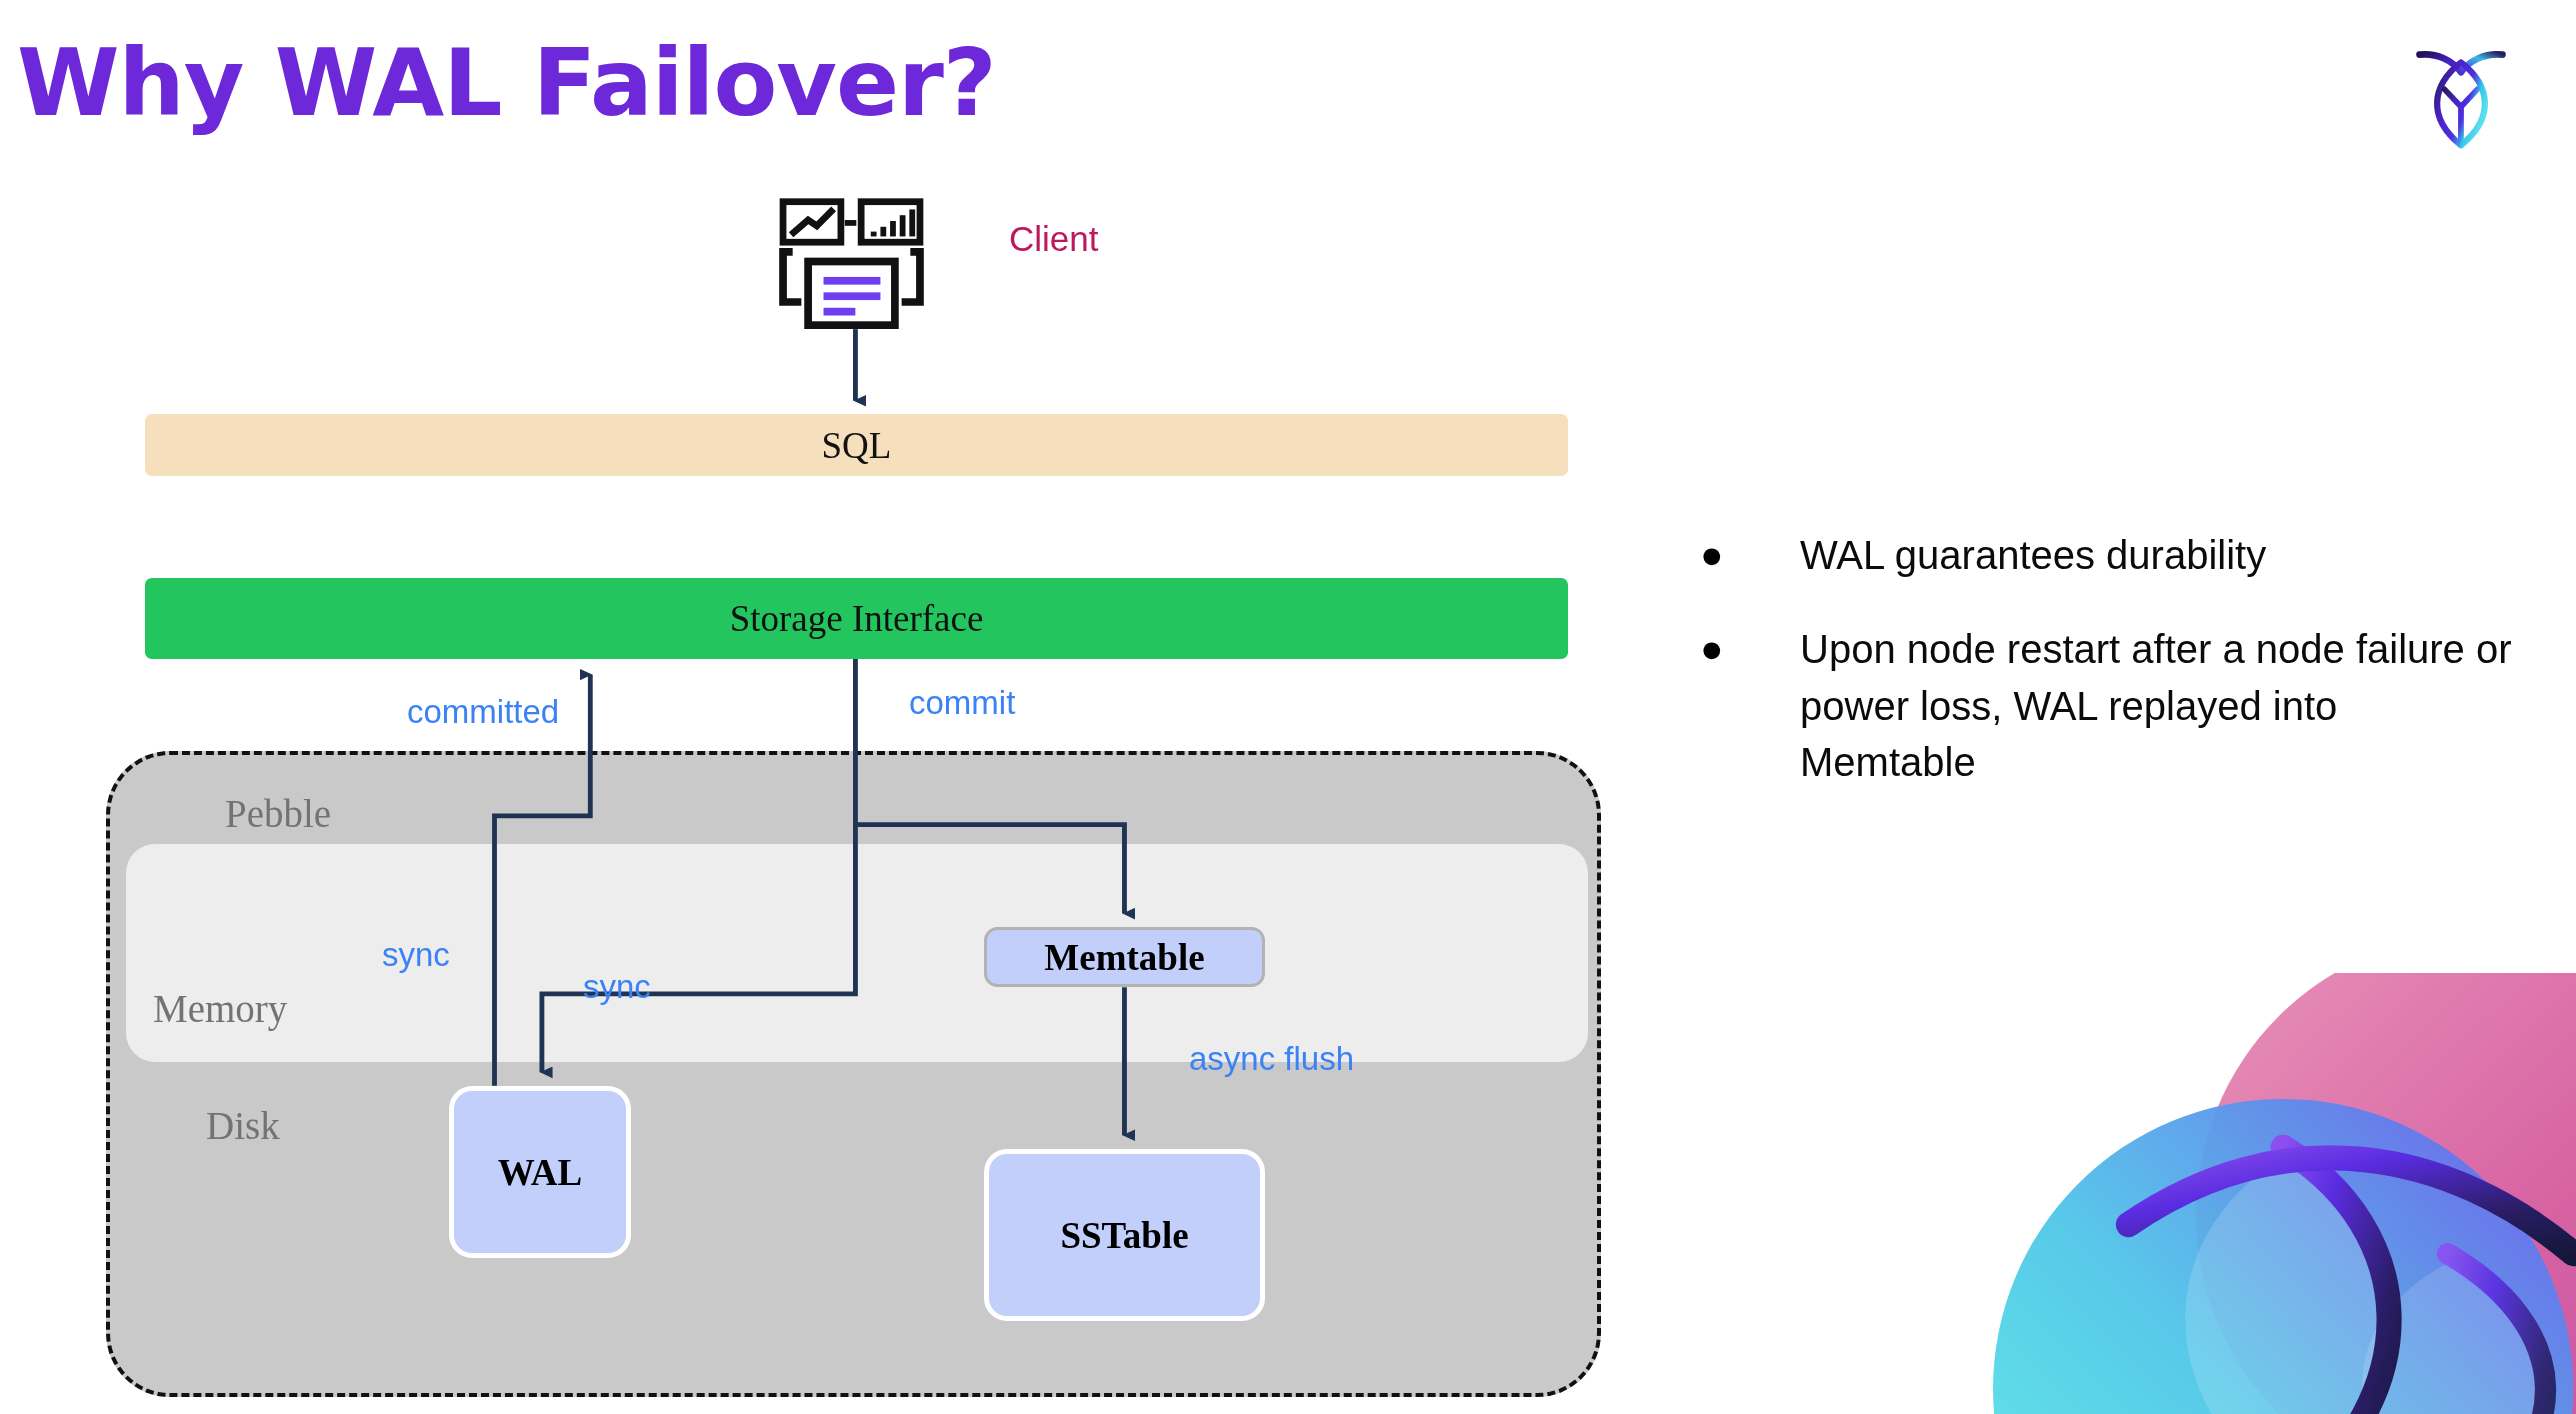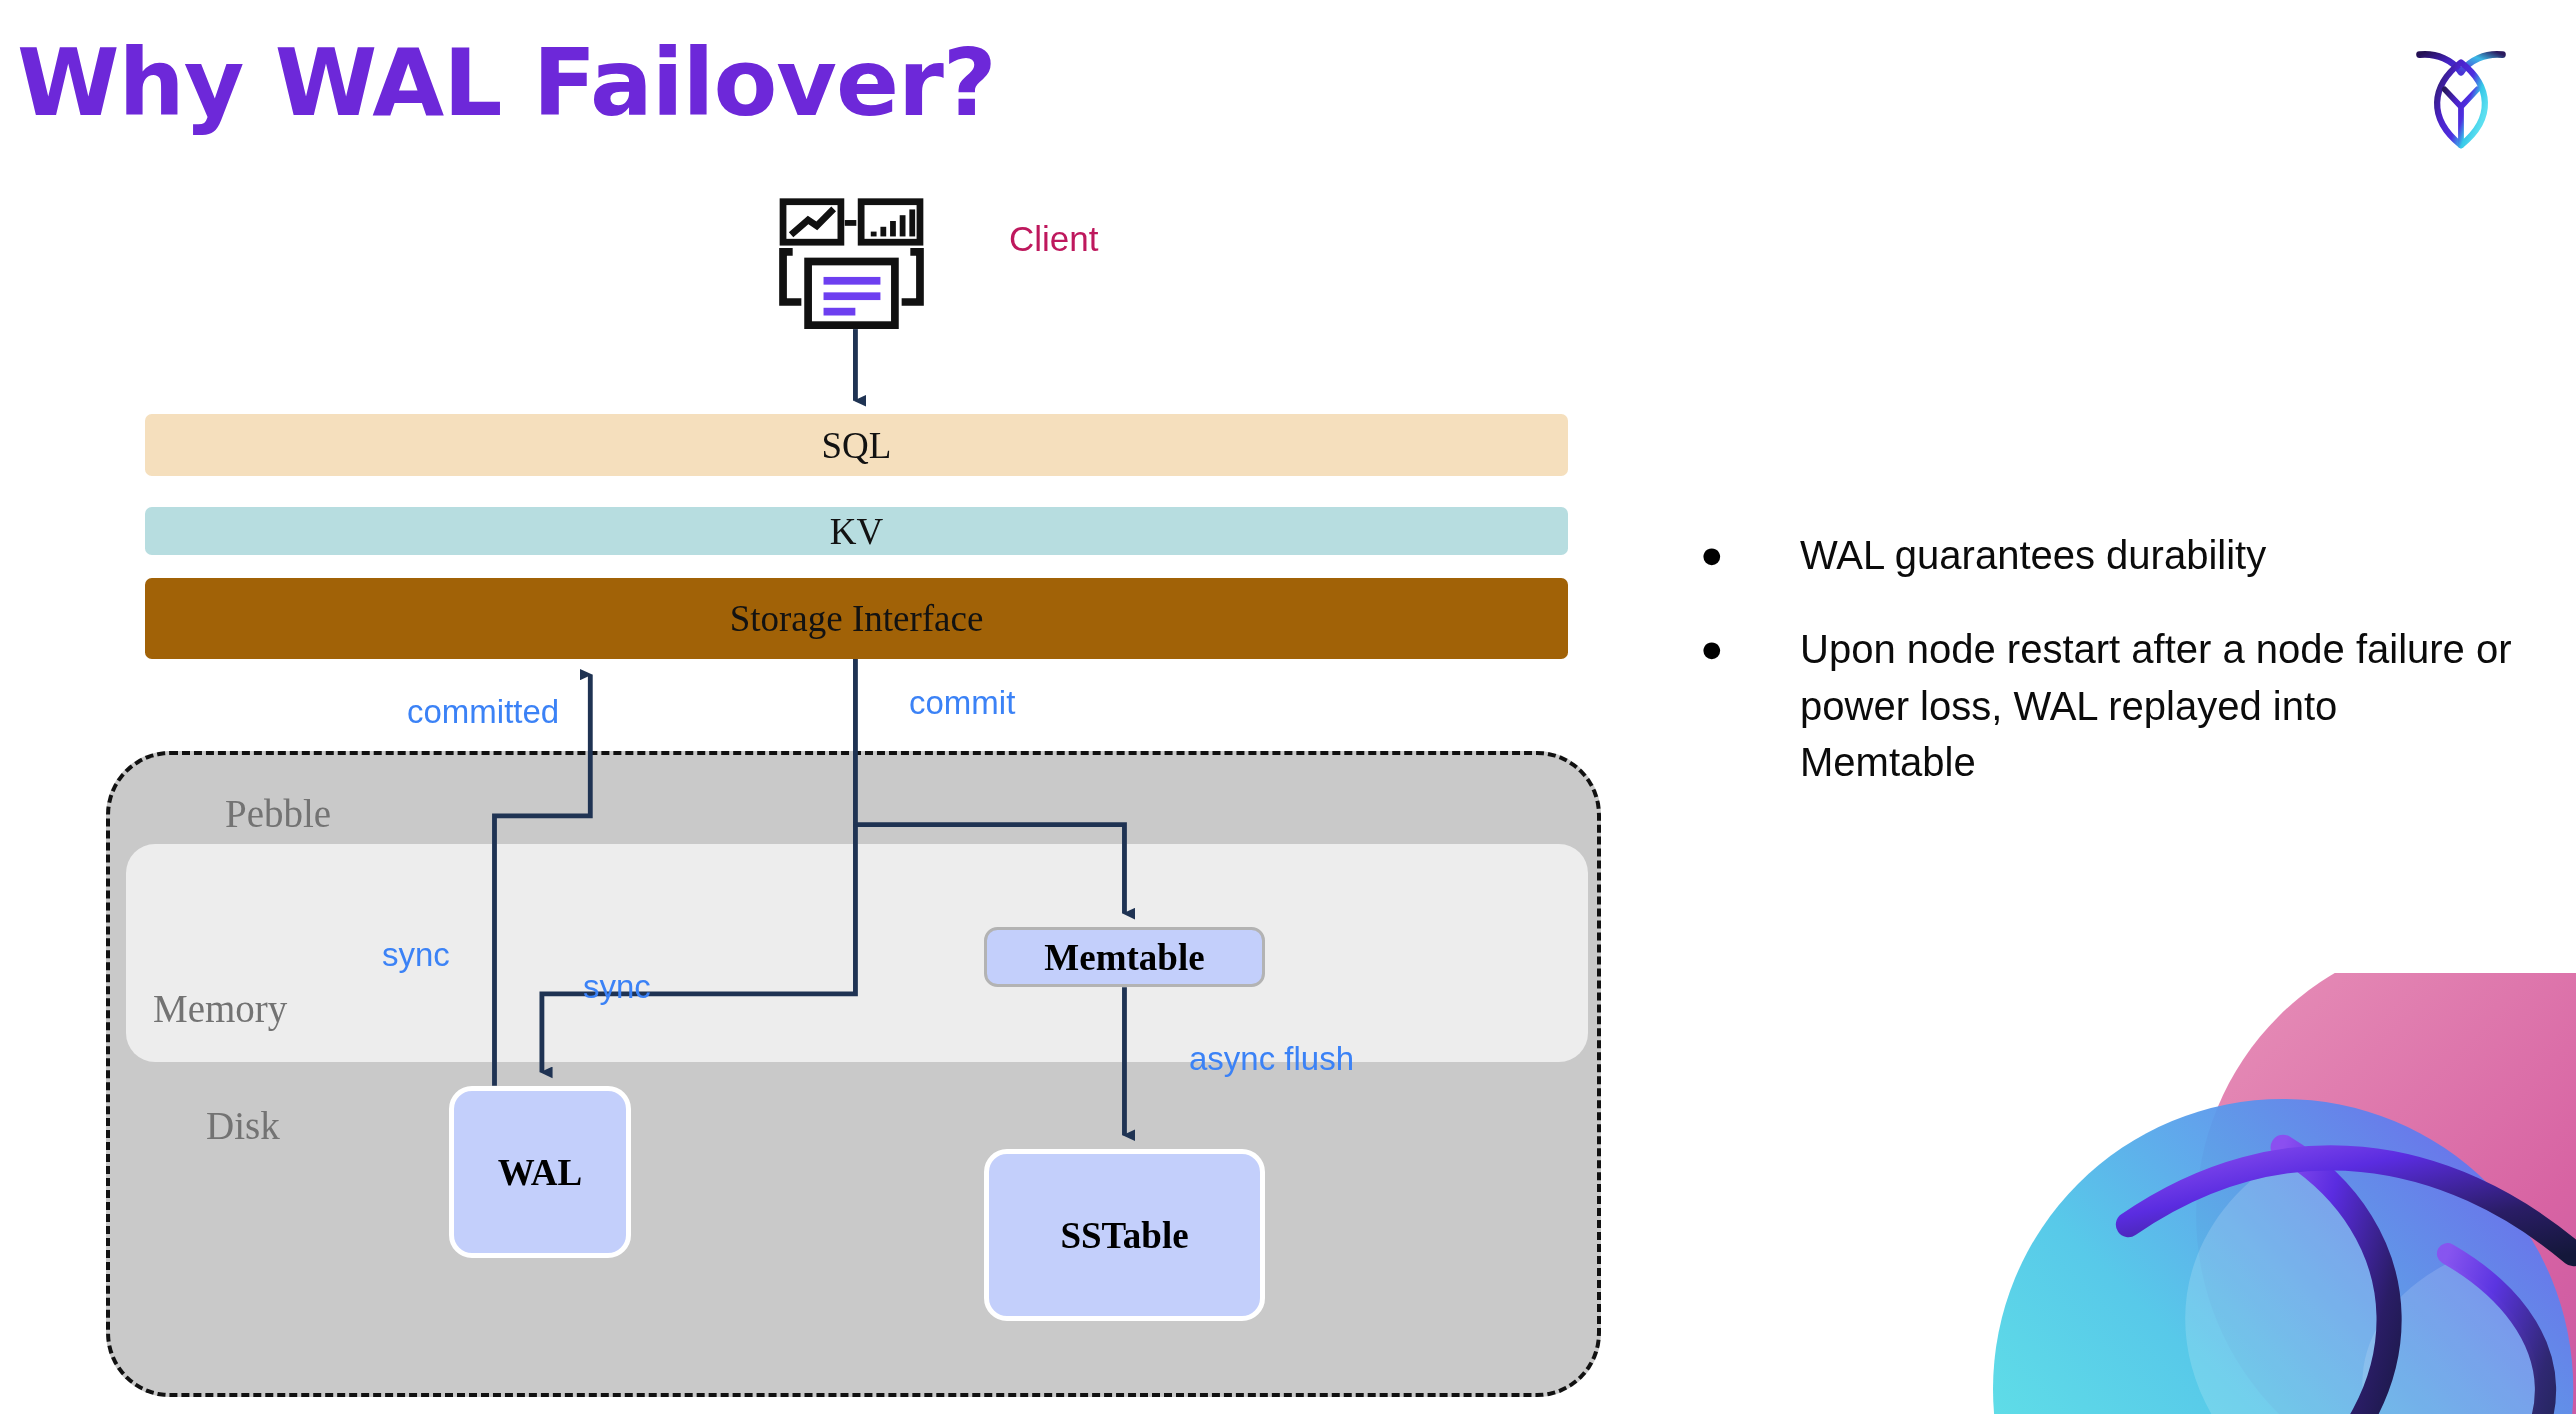--- a/index.html
+++ b/index.html
@@ -265,24 +265,21 @@
       <rect x="56" y="86" width="59" height="8" fill="#6d3ff0"></rect>
       <rect x="56" y="102" width="59" height="8" fill="#6d3ff0"></rect>
       <rect x="56" y="118" width="33" height="8" fill="#6d3ff0"></rect>
     </svg>
   </div>
   <div id="client-label">Client</div>
 
   <div class="layer-bar" id="bar-sql" style="background:#f5dfbd;">
     <span>SQL</span>
   </div>
-  <div class="layer-bar" id="bar-kv" style="background:#b7dde0;">
-    <span>KV</span>
-  </div>
-  <div class="layer-bar" id="bar-storage-interface" style="background:#a16207;">
+  <div class="layer-bar" id="bar-storage-interface" style="background:#22c55e;">
     <span>Storage Interface</span>
   </div>
 
   <div id="pebble-container">
     <div id="memory-band"></div>
   </div>
   <div class="zone-label" id="label-pebble">Pebble</div>
   <div class="zone-label" id="label-memory">Memory</div>
   <div class="zone-label" id="label-disk">Disk</div>
 

